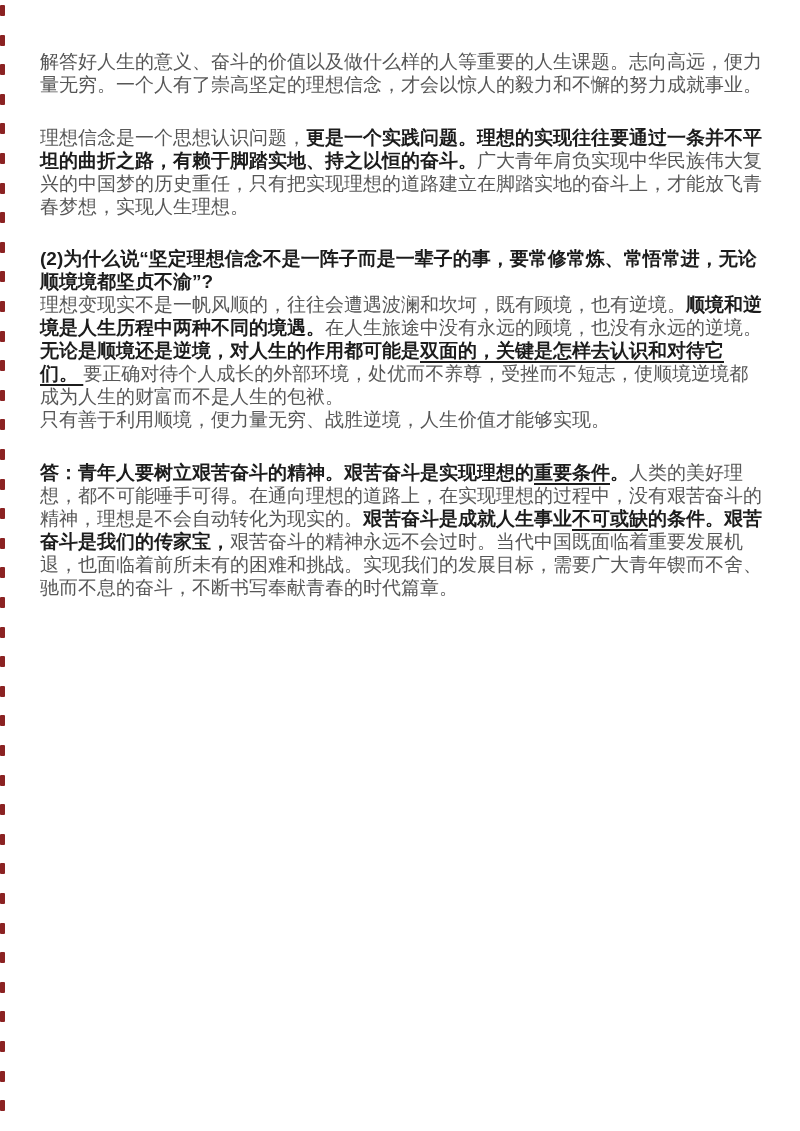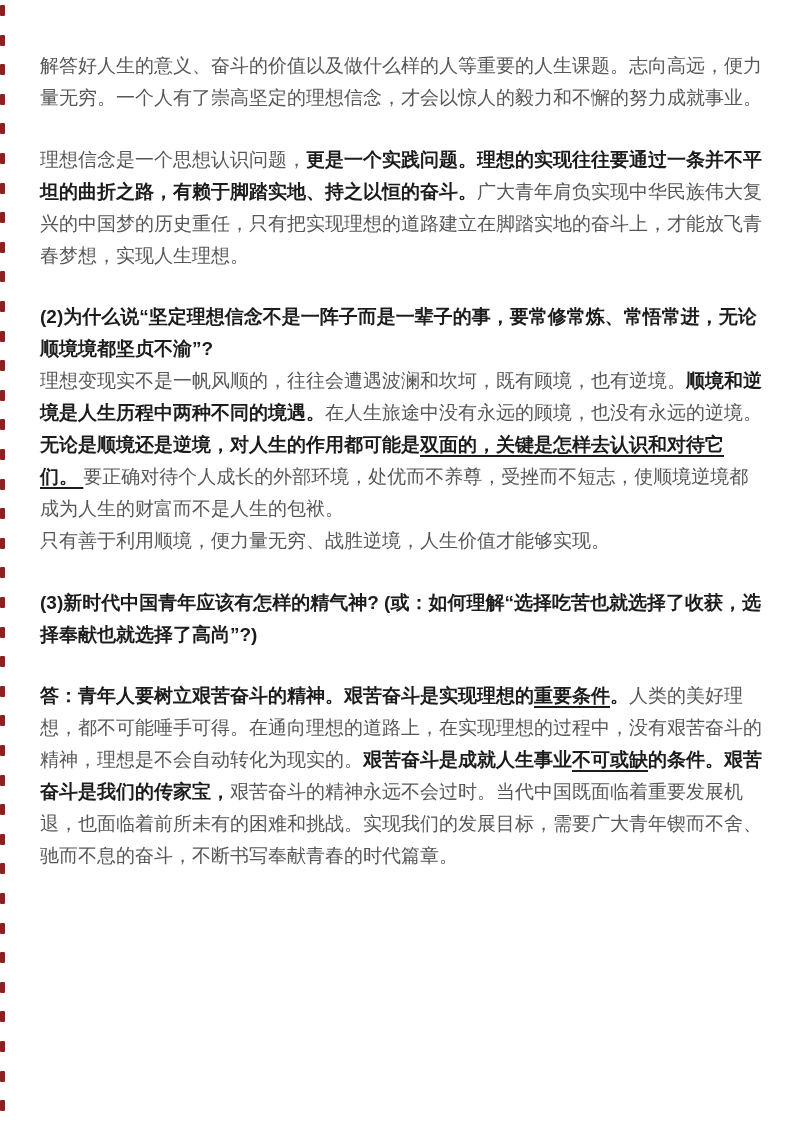--- a/index.html
+++ b/index.html
@@ -11,21 +11,21 @@
   }
   .page{
     position:relative;
     width:800px;height:1131px;
     background:#ffffff;
   }
   .content{
     position:absolute;
     top:50px;left:40px;right:38px;
     font-size:19px;
-    line-height:32px;
+    line-height:23px;
     color:#575757;
     text-align:left;
     word-break:break-all;
   }
   .content p{margin:0;padding:0;}
   .content p.spaced{margin-top:29.5px;}
   span.r{font-weight:400;color:#575757;}
   span.b{font-weight:700;color:#1c1c1c;}
   span.bu{
     font-weight:700;color:#1c1c1c;
@@ -83,16 +83,15 @@
       <div class="mark" style="top: 1041px; left: 0px; width: 5px; height: 11px; background: rgb(139, 34, 34);"></div>
       <div class="mark" style="top: 1070.6px; left: 0px; width: 5px; height: 11px; background: rgb(139, 34, 34);"></div>
       <div class="mark" style="top: 1100.2px; left: 0px; width: 5px; height: 11px; background: rgb(139, 34, 34);"></div>
     </div>
   <div class="content" id="content">
       <p class=""><span class="r">解答好人生的意义、奋斗的价值以及做什么样的人等重要的人生课题。志向高远，便力量无穷。一个人有了崇高坚定的理想信念，才会以惊人的毅力和不懈的努力成就事业。</span></p>
       <p class="spaced"><span class="r">理想信念是一个思想认识问题，</span><span class="b">更是一个实践问题。理想的实现往往要通过一条并不平坦的曲折之路，有赖于脚踏实地、持之以恒的奋斗。</span><span class="r">广大青年肩负实现中华民族伟大复兴的中国梦的历史重任，只有把实现理想的道路建立在脚踏实地的奋斗上，才能放飞青春梦想，实现人生理想。</span></p>
       <p class="spaced"><span class="b">(2)为什么说“坚定理想信念不是一阵子而是一辈子的事，要常修常炼、常悟常进，无论顺境境都坚贞不渝”?</span></p>
       <p class=""><span class="r">理想变现实不是一帆风顺的，往往会遭遇波澜和坎坷，既有顾境，也有逆境。</span><span class="b">顺境和逆境是人生历程中两种不同的境遇。</span><span class="r">在人生旅途中没有永远的顾境，也没有永远的逆境。</span><span class="b">无论是顺境还是逆境，对人生的作用都可能是</span><span class="bu">双面的，关键是怎样去认识和对待它们。&nbsp;</span><span class="r">要正确对待个人成长的外部环境，处优而不养尊，受挫而不短志，使顺境逆境都成为人生的财富而不是人生的包袱。</span></p>
       <p class=""><span class="r">只有善于利用顺境，便力量无穷、战胜逆境，人生价值才能够实现。</span></p>
-      <p class="spaced"><span class="b">(3)新时代中国青年应该有怎样的精气神? (或：如何理解“选择吃苦也就选择了收获，选择奉献也就选择了高尚”?)</span></p>
       <p class="spaced"><span class="b">答：青年人要树立艰苦奋斗的精神。艰苦奋斗是实现理想的</span><span class="bu">重要条件</span><span class="b">。</span><span class="r">人类的美好理想，都不可能唾手可得。在通向理想的道路上，在实现理想的过程中，没有艰苦奋斗的精神，理想是不会自动转化为现实的。</span><span class="b">艰苦奋斗是成就人生事业</span><span class="bu">不可或缺</span><span class="b">的条件。艰苦奋斗是我们的传家宝，</span><span class="r">艰苦奋斗的精神永远不会过时。当代中国既面临着重要发展机退，也面临着前所未有的困难和挑战。实现我们的发展目标，需要广大青年锲而不舍、驰而不息的奋斗，不断书写奉献青春的时代篇章。</span></p>
     </div>
 </div>
 
 </body></html>

